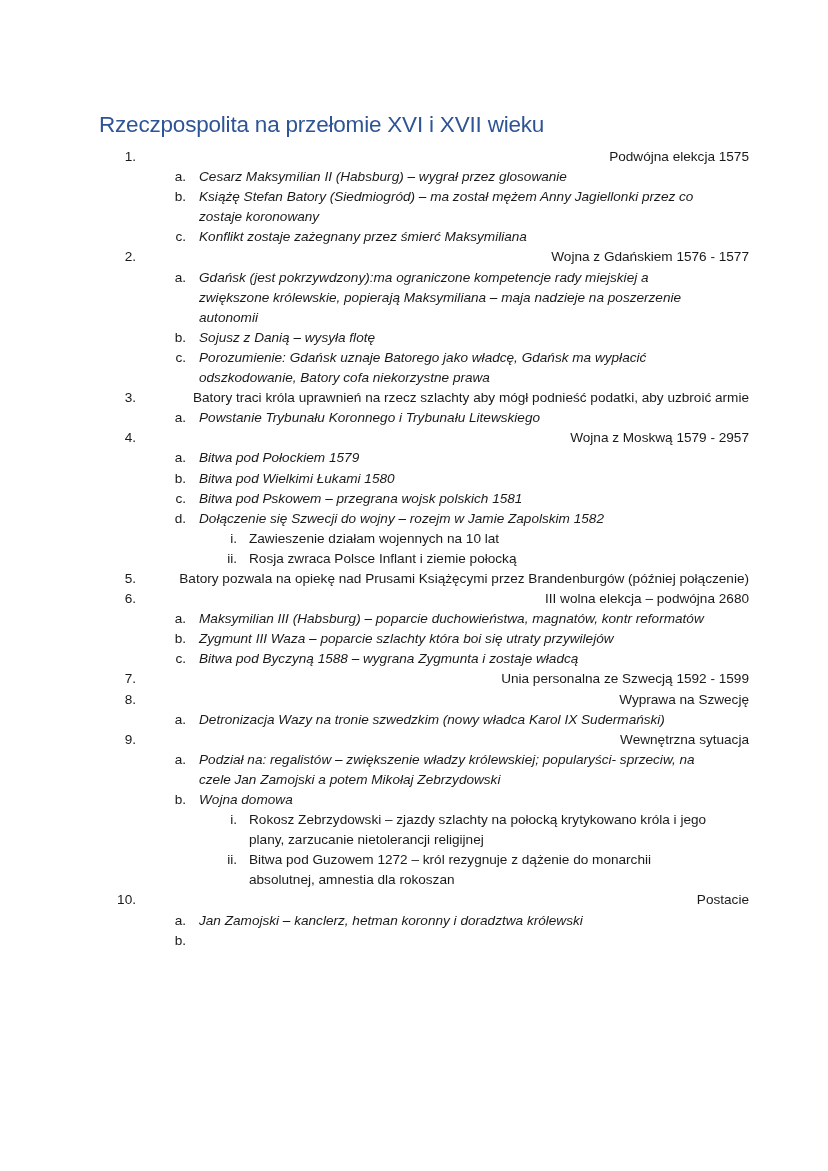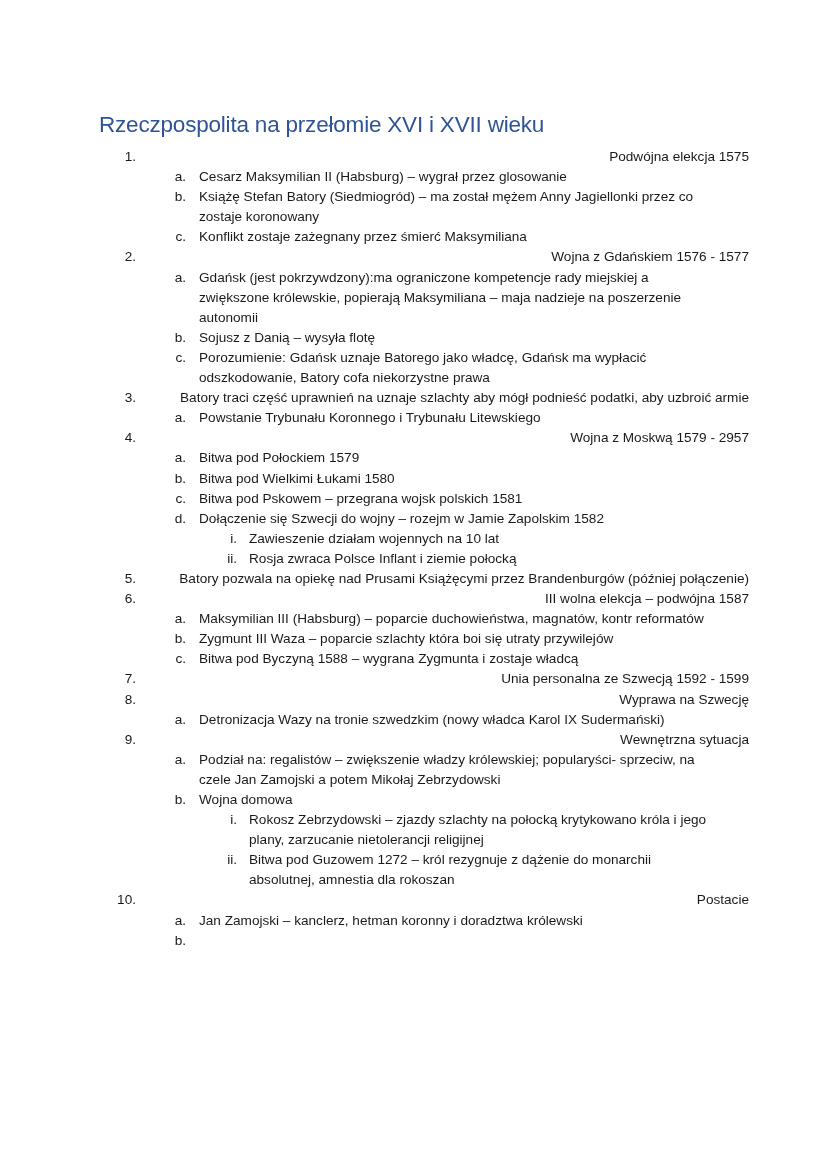--- a/index.html
+++ b/index.html
@@ -8,21 +8,21 @@
   .page { position: absolute; left: 0; top: 0; width: 828px; height: 979px; }
   .title { position: absolute; left: 99px; top: 112px; font-size: 22.5px; color: #2f5496;
            font-weight: normal; margin: 0; letter-spacing: -0.2px; white-space: nowrap; }
   .list { position: absolute; left: 0; top: 147px; width: 828px; margin: 0; padding: 0; list-style: none; }
   .row { position: relative; font-size: 13.6px; line-height: 20.1px; }
   .row .marker { position: absolute; text-align: right; white-space: nowrap; }
   .row .text { display: block; }
   .l1 .marker { left: 112px; width: 24px; }
   .l1 .text { margin-left: 149px; width: 600px; text-align: right; }
   .l2 .marker { left: 160px; width: 26px; }
-  .l2 .text { margin-left: 199px; width: 520px; }
+  .l2 .text { margin-left: 199px; width: 520px; font-style: italic; }
   .l3 .marker { left: 205px; width: 32px; }
   .l3 .text { margin-left: 249px; width: 470px; }
 </style>
 </head>
 <body>
 
 <div class="page">
   <h1 class="title">Rzeczpospolita na przełomie XVI i XVII wieku</h1>
   <ul class="list" id="outline">
       <li class="row l1">
@@ -52,21 +52,21 @@
       <li class="row l2">
     <span class="marker">b.</span>
     <span class="text">Sojusz z Danią – wysyła flotę</span>
   </li>
       <li class="row l2">
     <span class="marker">c.</span>
     <span class="text">Porozumienie: Gdańsk uznaje Batorego jako władcę, Gdańsk ma wypłacić odszkodowanie, Batory cofa niekorzystne prawa</span>
   </li>
       <li class="row l1">
     <span class="marker">3.</span>
-    <span class="text">Batory traci część uprawnień na uznaje szlachty aby mógł podnieść podatki, aby uzbroić armie</span>
+    <span class="text">Batory traci króla uprawnień na rzecz szlachty aby mógł podnieść podatki, aby uzbroić armie</span>
   </li>
       <li class="row l2">
     <span class="marker">a.</span>
     <span class="text">Powstanie Trybunału Koronnego i Trybunału Litewskiego</span>
   </li>
       <li class="row l1">
     <span class="marker">4.</span>
     <span class="text">Wojna z Moskwą 1579 - 2957</span>
   </li>
       <li class="row l2">
@@ -92,21 +92,21 @@
       <li class="row l3">
     <span class="marker">ii.</span>
     <span class="text">Rosja zwraca Polsce Inflant i ziemie połocką</span>
   </li>
       <li class="row l1">
     <span class="marker">5.</span>
     <span class="text">Batory pozwala na opiekę nad Prusami Książęcymi przez Brandenburgów (później połączenie)</span>
   </li>
       <li class="row l1">
     <span class="marker">6.</span>
-    <span class="text">III wolna elekcja – podwójna 1587</span>
+    <span class="text">III wolna elekcja – podwójna 2680</span>
   </li>
       <li class="row l2">
     <span class="marker">a.</span>
     <span class="text">Maksymilian III (Habsburg) – poparcie duchowieństwa, magnatów, kontr reformatów</span>
   </li>
       <li class="row l2">
     <span class="marker">b.</span>
     <span class="text">Zygmunt III Waza – poparcie szlachty która boi się utraty przywilejów</span>
   </li>
       <li class="row l2">

